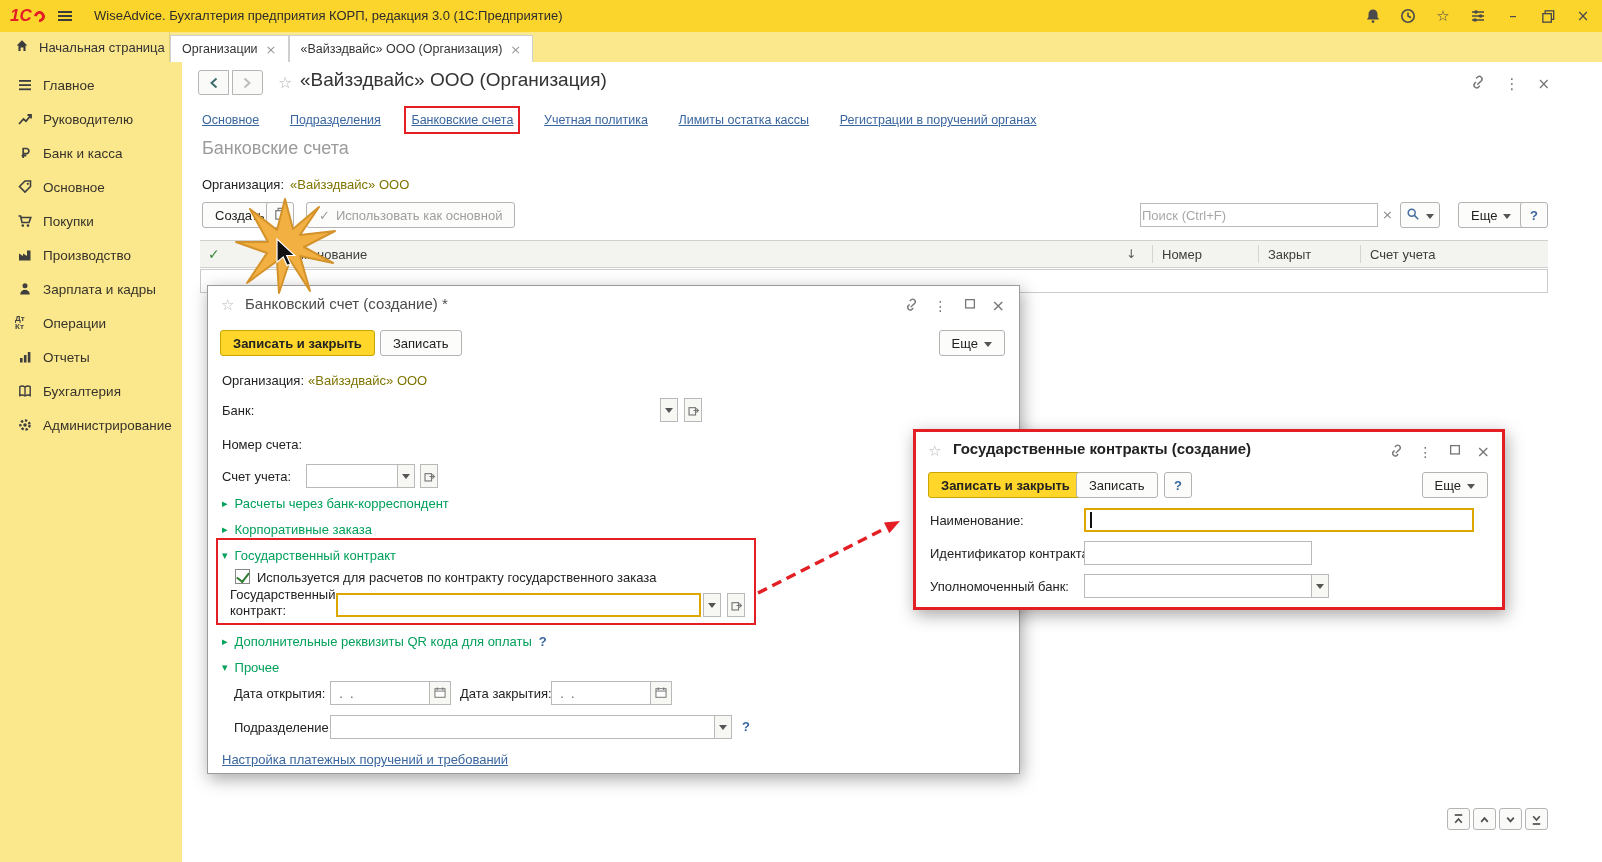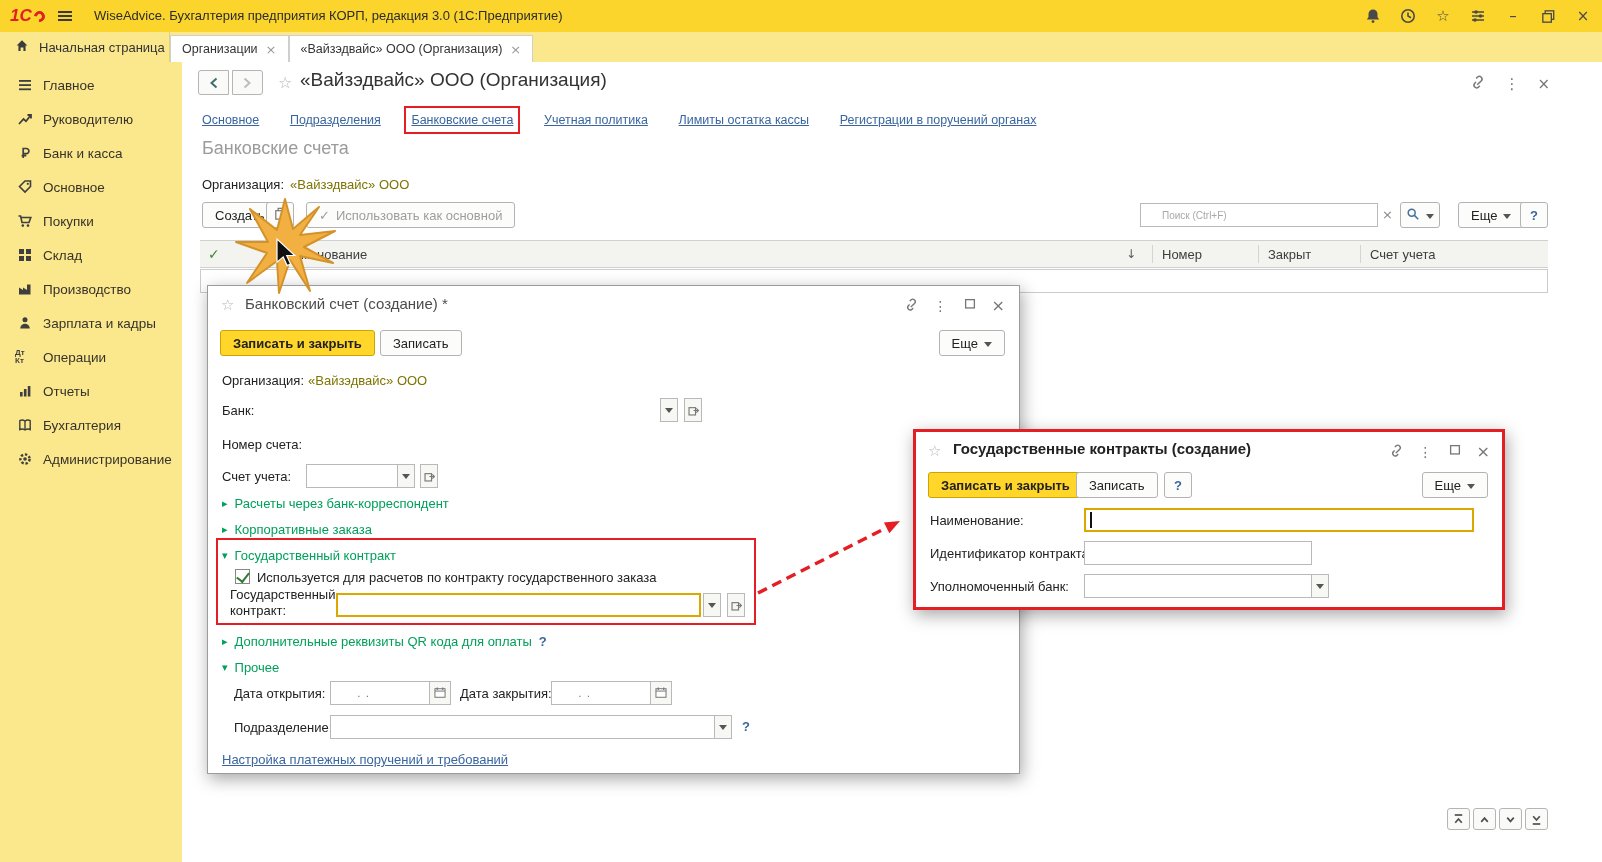--- a/index.html
+++ b/index.html
@@ -54,21 +54,21 @@
 
 .btn{display:inline-flex;align-items:center;justify-content:center;gap:6px;height:26px;padding:0 12px;
   background:#fcfcfa;border:1px solid #b3b3b3;border-radius:3px;font-size:13px;color:#222;cursor:pointer;font-family:inherit}
 .btn.primary{background:#ffd629;border-color:#c9a600;font-weight:bold}
 .btn.disabled{color:#9e9e9e}
 .tri{width:0;height:0;border:4px solid transparent;border-top:5px solid #555;display:inline-block;margin-top:6px}
 .chk-g{color:#3c8a3c;font-size:13px}
 .btn.disabled .chk-g{color:#9e9e9e}
 .blue-q{color:#3a66a0;font-weight:bold}
 
-.tin{height:24px;border:1px solid #b9b9b9;padding:0 21px;font-size:10px;color:#222;background:#fff;font-family:inherit}
+.tin{height:24px;border:1px solid #b9b9b9;padding:0 1px;font-size:13px;color:#222;background:#fff;font-family:inherit}
 .tin::placeholder{color:#a8a8a8}
 .tin.req{border-bottom-color:#dc8f8f}
 .tin.req::placeholder{color:#bf9494}
 .focus-y{border:2px solid #dca800 !important}
 .fld-btn{position:absolute;width:18px;height:24px;border:1px solid #b9b9b9;background:#f7f7f4;display:flex;align-items:center;justify-content:center;cursor:pointer}
 .fld-btn .tri{margin-top:5px}
 
 .thead{background:#f3f3ef;border-top:1px solid #d0d0d0;border-bottom:1px solid #d0d0d0}
 .th-cell{position:absolute;top:6px;font-size:13px;color:#3d3d3d;cursor:pointer;white-space:nowrap}
 .th-check{position:absolute;top:5px;color:#3c8a3c;font-size:14px}
@@ -220,33 +220,20 @@
             <path d="M1.5 3h2.1L5 9.5h7l1.8-5H4" fill="none" stroke="#3f3f3f" stroke-width="1.6"></path>
             <circle cx="5.8" cy="12.6" r="1.3" fill="#3f3f3f"></circle>
             <circle cx="11" cy="12.6" r="1.3" fill="#3f3f3f"></circle>
           </svg>
         </span>
         <span>Покупки</span>
       </div>
     <div class="side-item">
         <span class="si-ico">
           <svg width="16" height="16" viewBox="0 0 16 16">
-            <g fill="#3f3f3f">
-              <rect x="2" y="2" width="5" height="5"></rect>
-              <rect x="9" y="2" width="5" height="5"></rect>
-              <rect x="2" y="9" width="5" height="5"></rect>
-              <rect x="9" y="9" width="5" height="5"></rect>
-            </g>
-          </svg>
-        </span>
-        <span>Склад</span>
-      </div>
-    <div class="side-item">
-        <span class="si-ico">
-          <svg width="16" height="16" viewBox="0 0 16 16">
             <path d="M2 13.5V6.5L6 9V6.5L10 9V3.5h3.5v10Z" fill="#3f3f3f"></path>
           </svg>
         </span>
         <span>Производство</span>
       </div>
     <div class="side-item">
         <span class="si-ico">
           <svg width="16" height="16" viewBox="0 0 16 16">
             <circle cx="8" cy="4.8" r="2.5" fill="#3f3f3f"></circle>
             <path d="M3.2 13.6a4.8 4.8 0 0 1 9.6 0Z" fill="#3f3f3f"></path>

